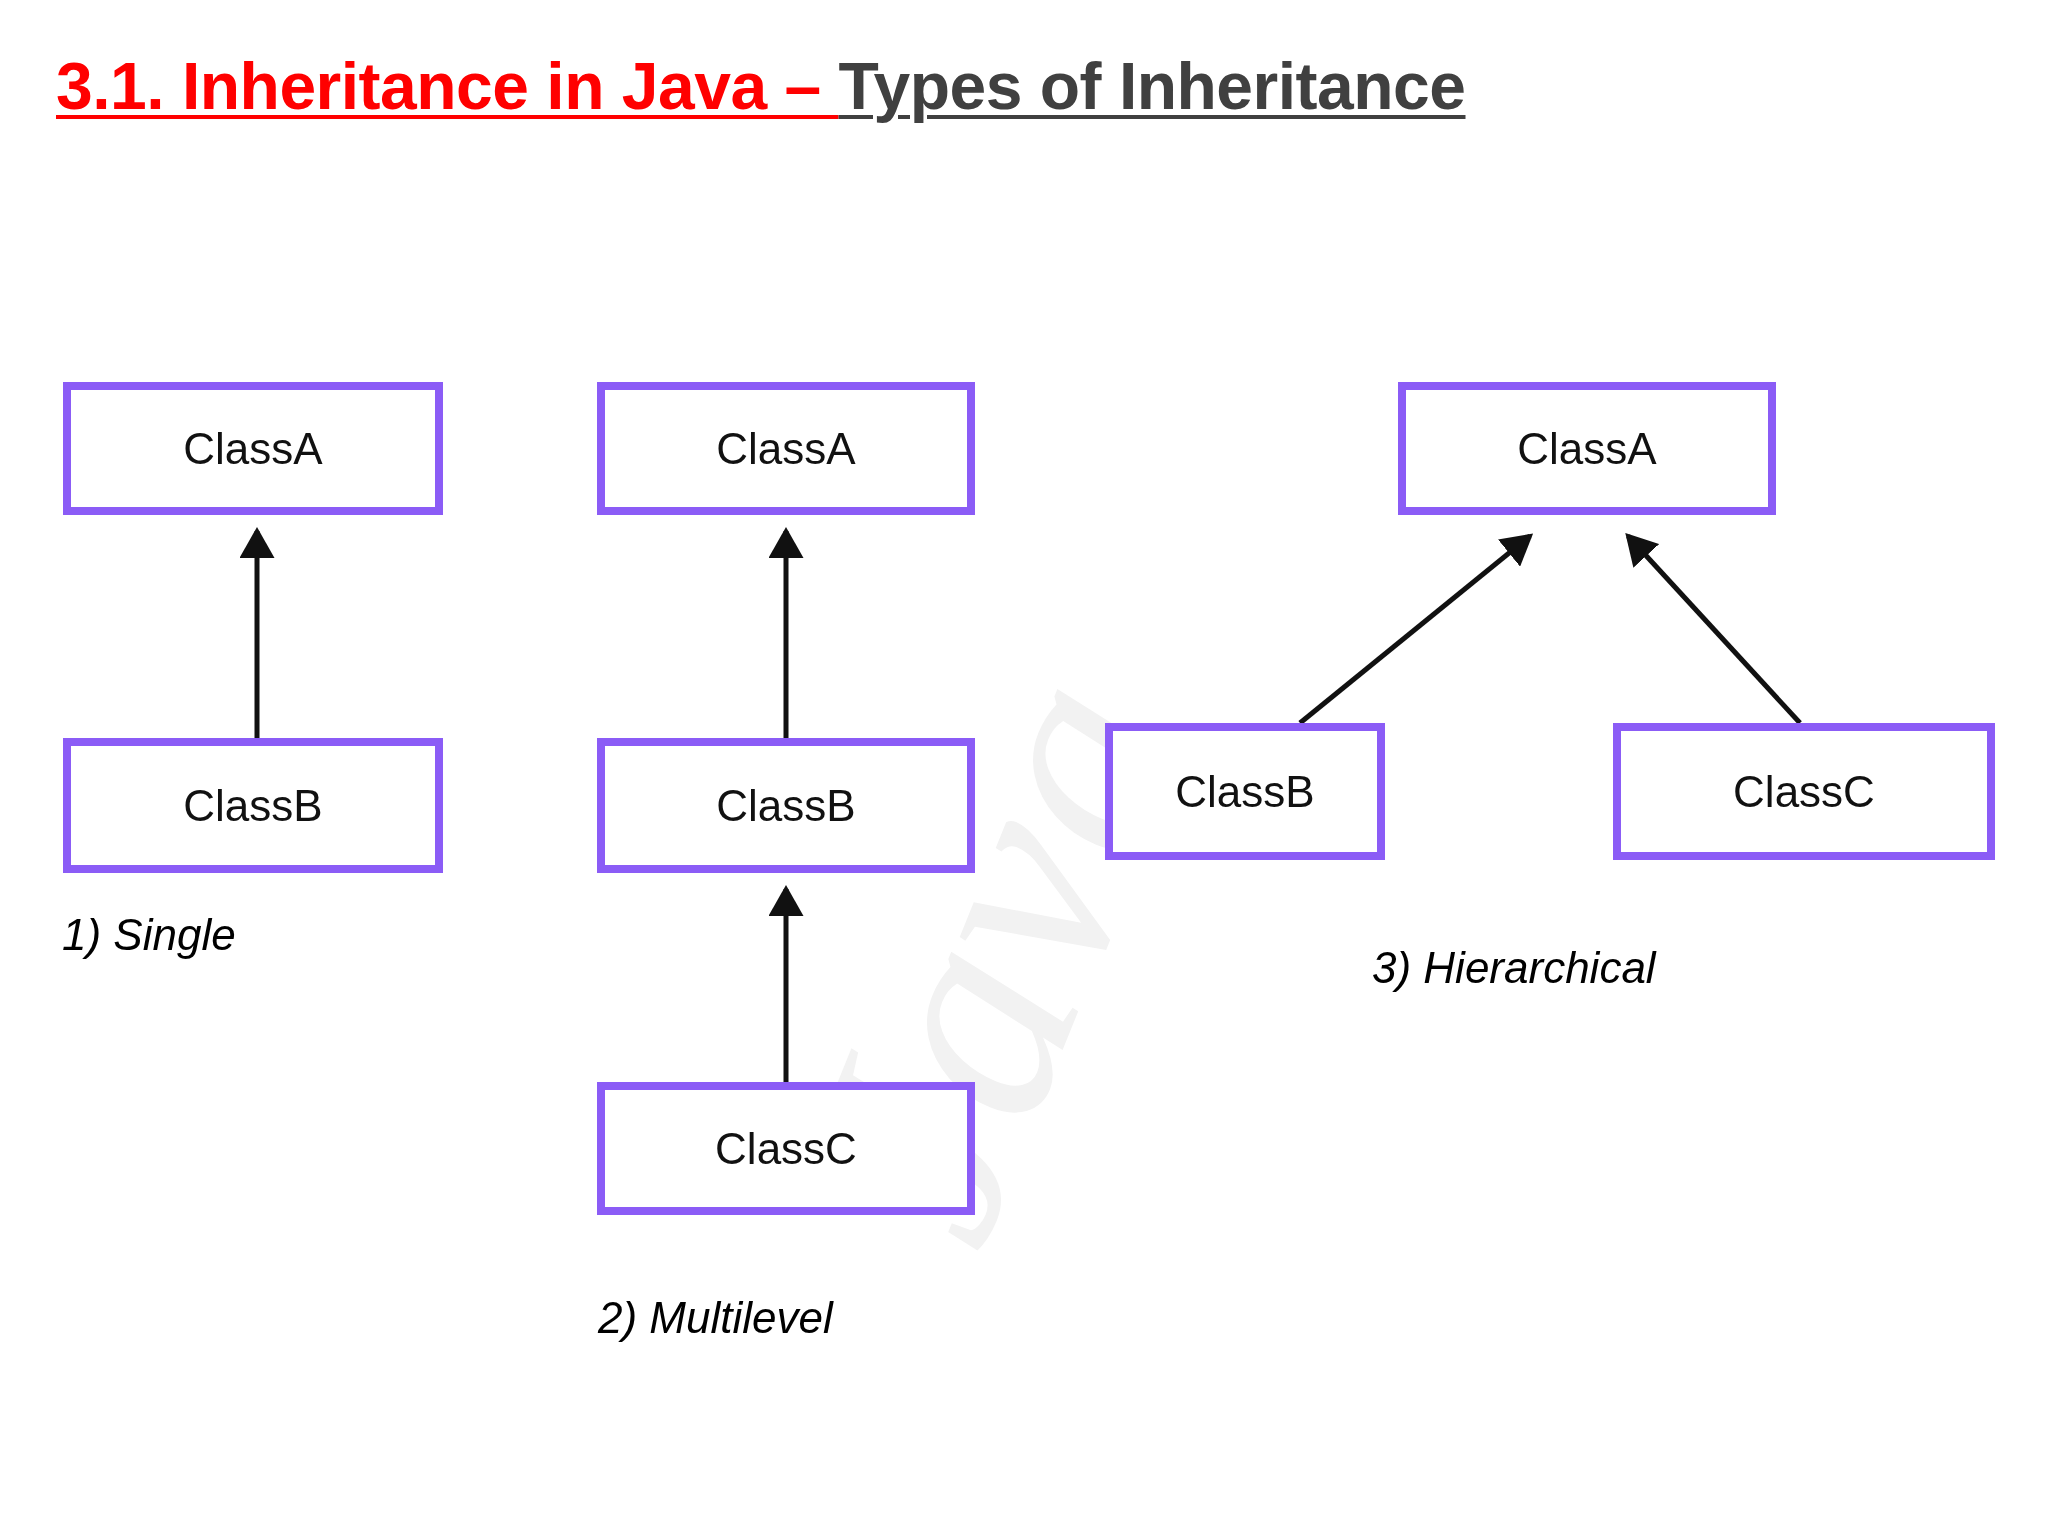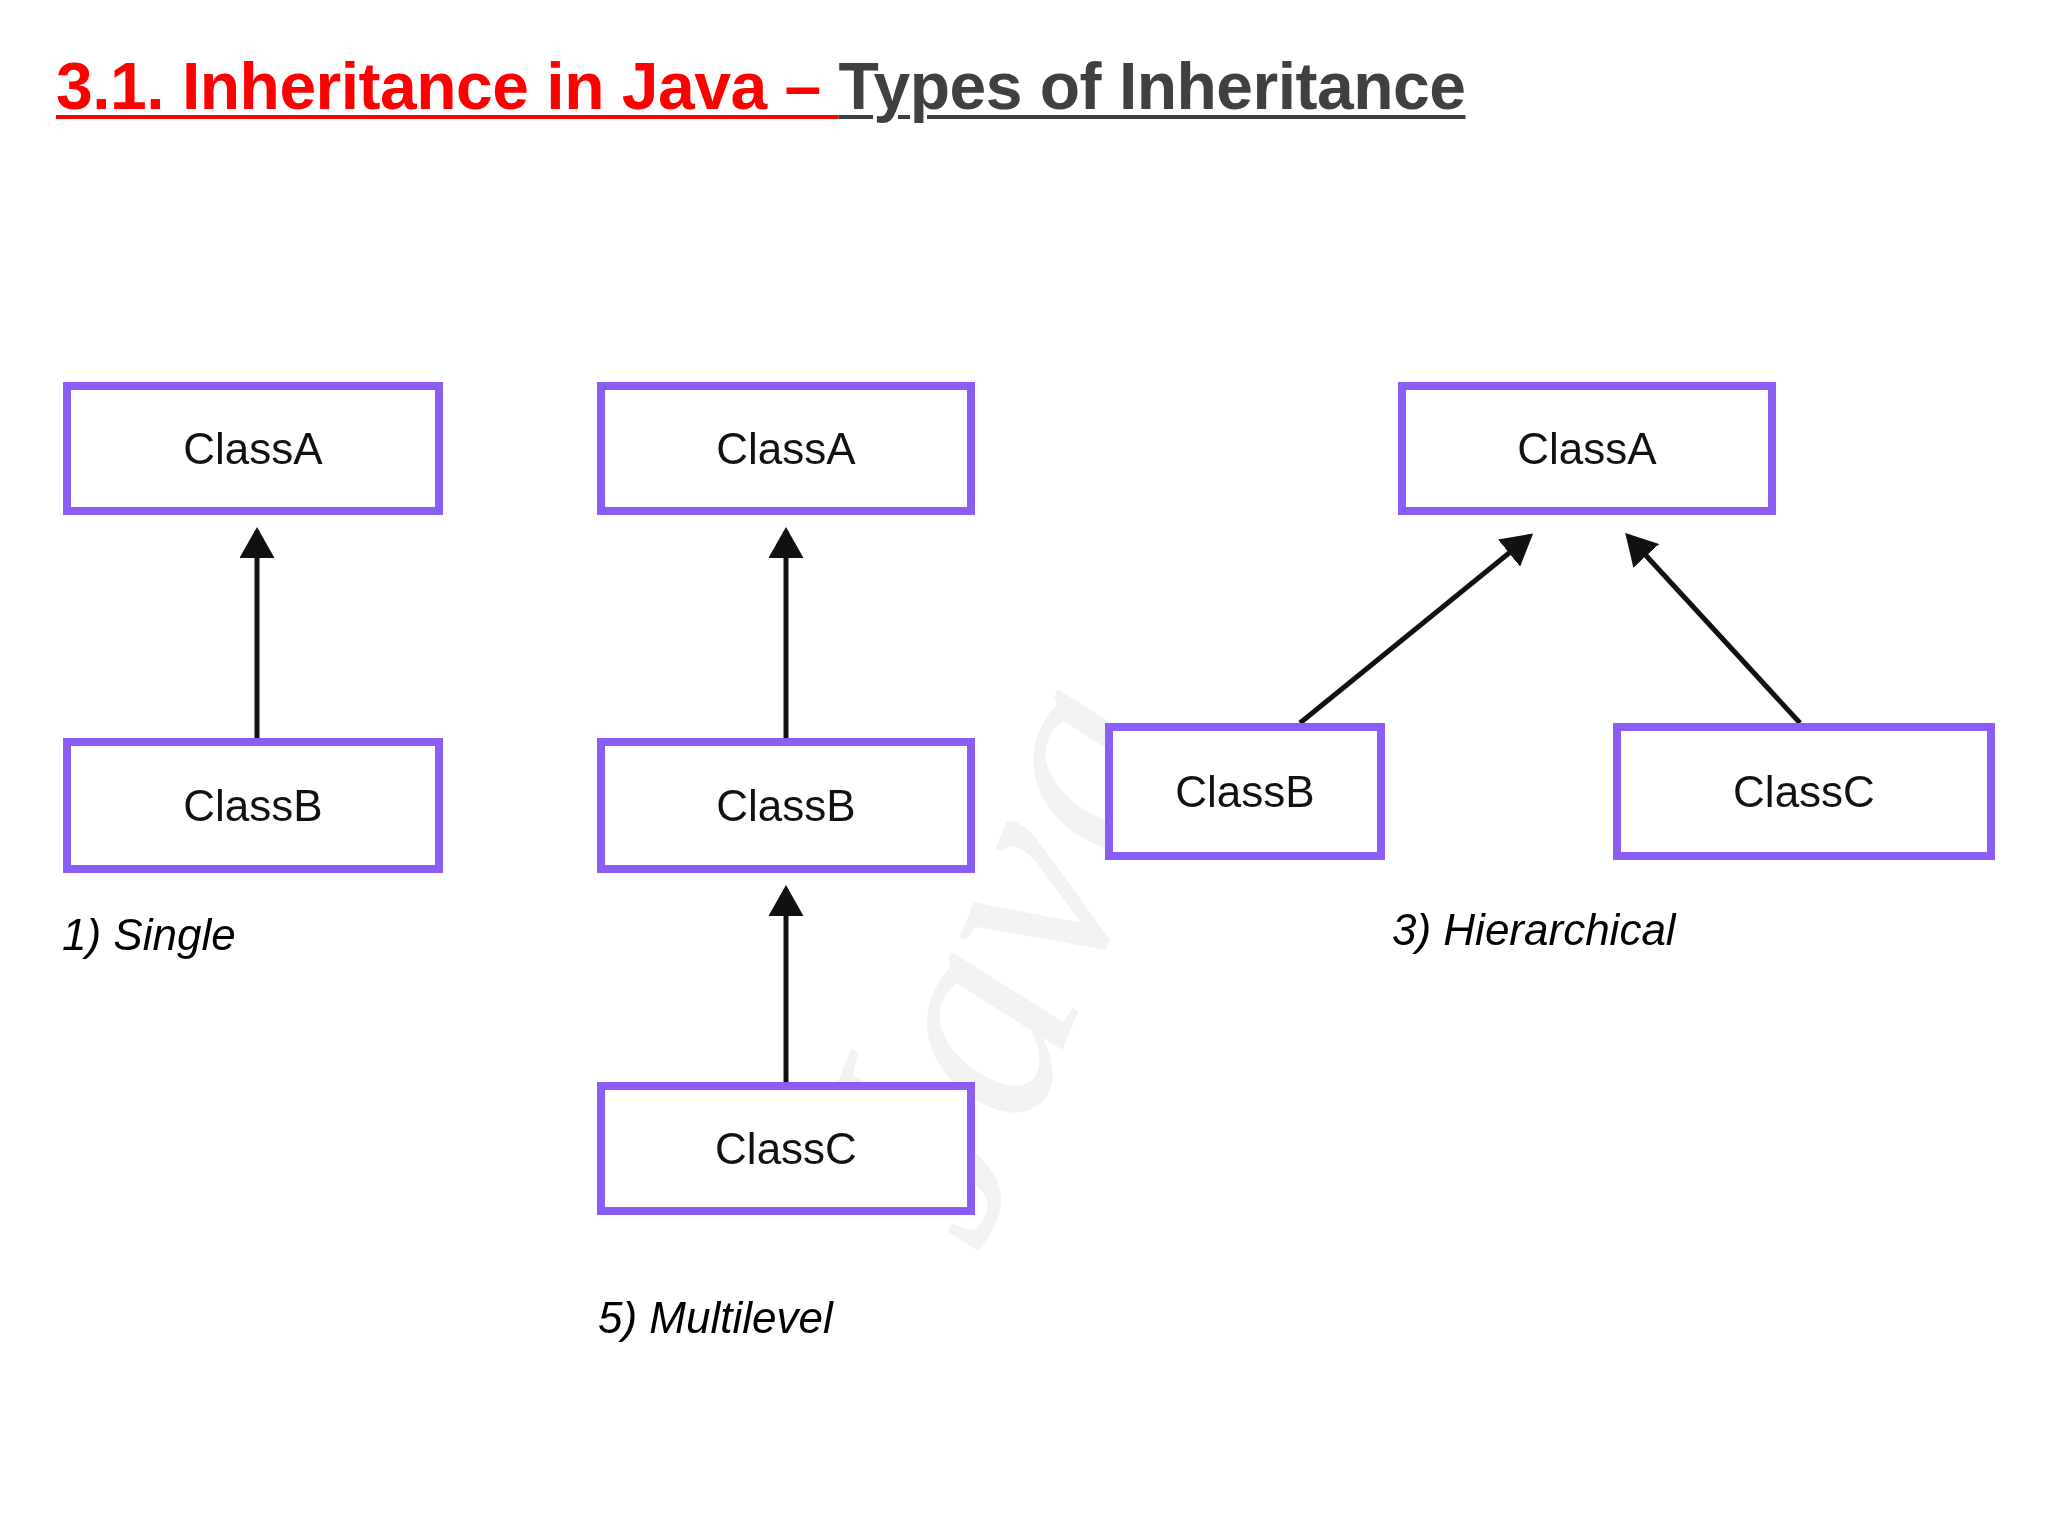--- a/index.html
+++ b/index.html
@@ -133,29 +133,29 @@
   </div>
 
   <div class="class-box" style="left:597px; top:738px; width:378px; height:135px;">
     <span class="label">ClassB</span>
   </div>
 
   <div class="class-box" style="left:597px; top:1082px; width:378px; height:133px;">
     <span class="label">ClassC</span>
   </div>
 
-  <div class="caption" style="left:598px; top:1293px;">5) Multilevel</div>
+  <div class="caption" style="left:598px; top:1293px;">2) Multilevel</div>
 
   <div class="class-box" style="left:1398px; top:382px; width:378px; height:133px;">
     <span class="label">ClassA</span>
   </div>
 
   <div class="class-box" style="left:1105px; top:723px; width:280px; height:137px;">
     <span class="label">ClassB</span>
   </div>
 
   <div class="class-box" style="left:1613px; top:723px; width:382px; height:137px;">
     <span class="label">ClassC</span>
   </div>
 
-  <div class="caption" style="left:1372px; top:905px;margin-left:20px;">3) Hierarchical</div>
+  <div class="caption" style="left:1372px; top:943px;">3) Hierarchical</div>
 
 </div>
 
 </body></html>

